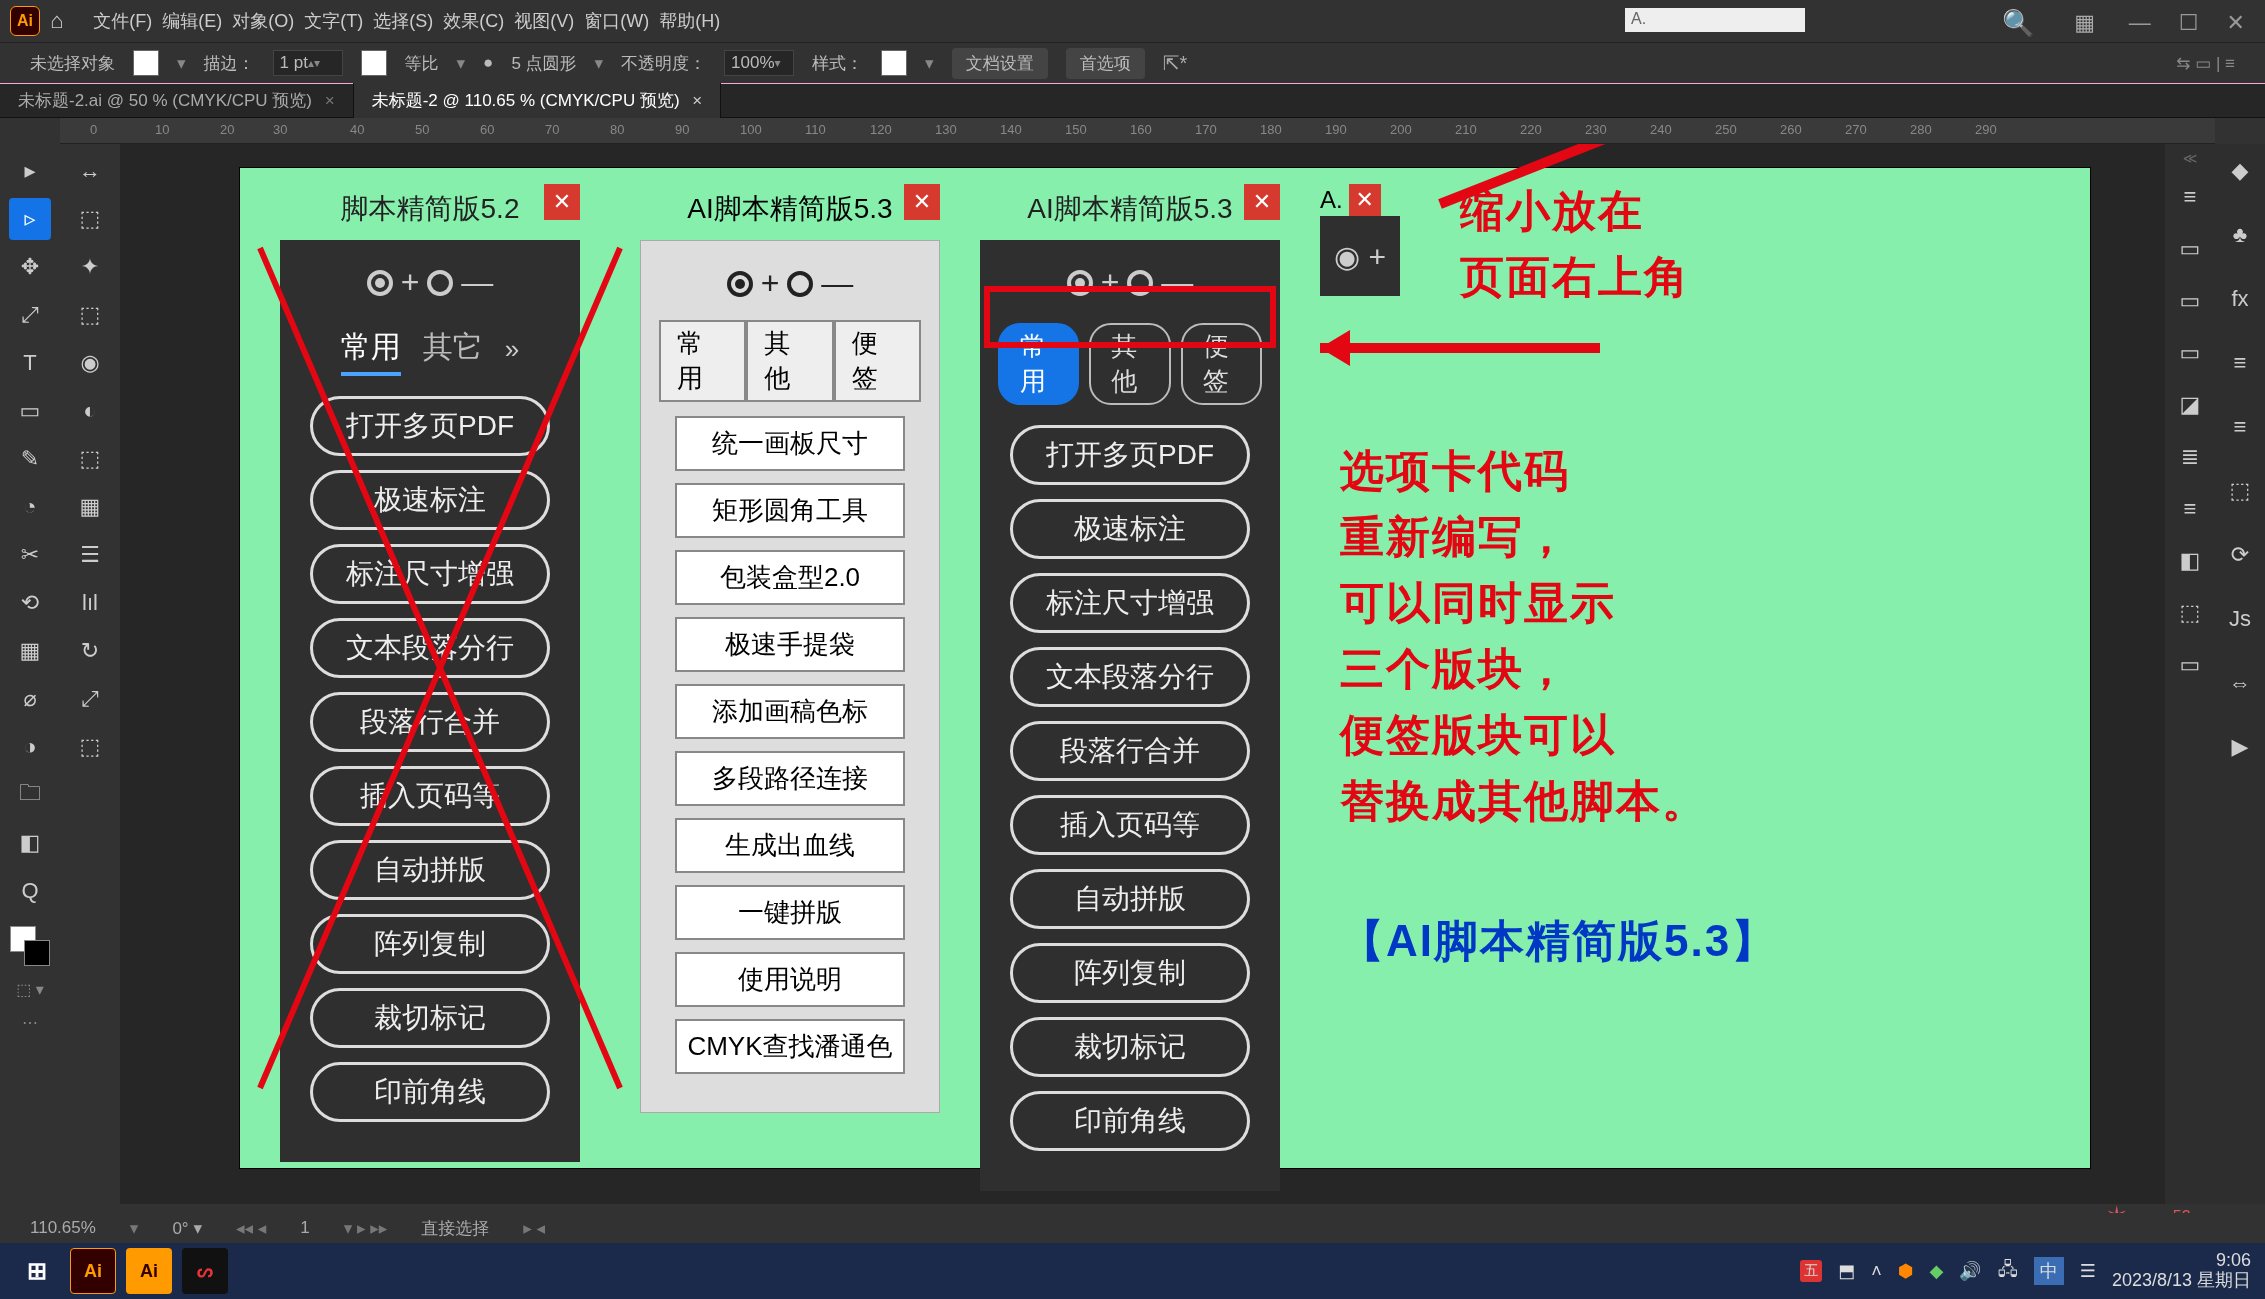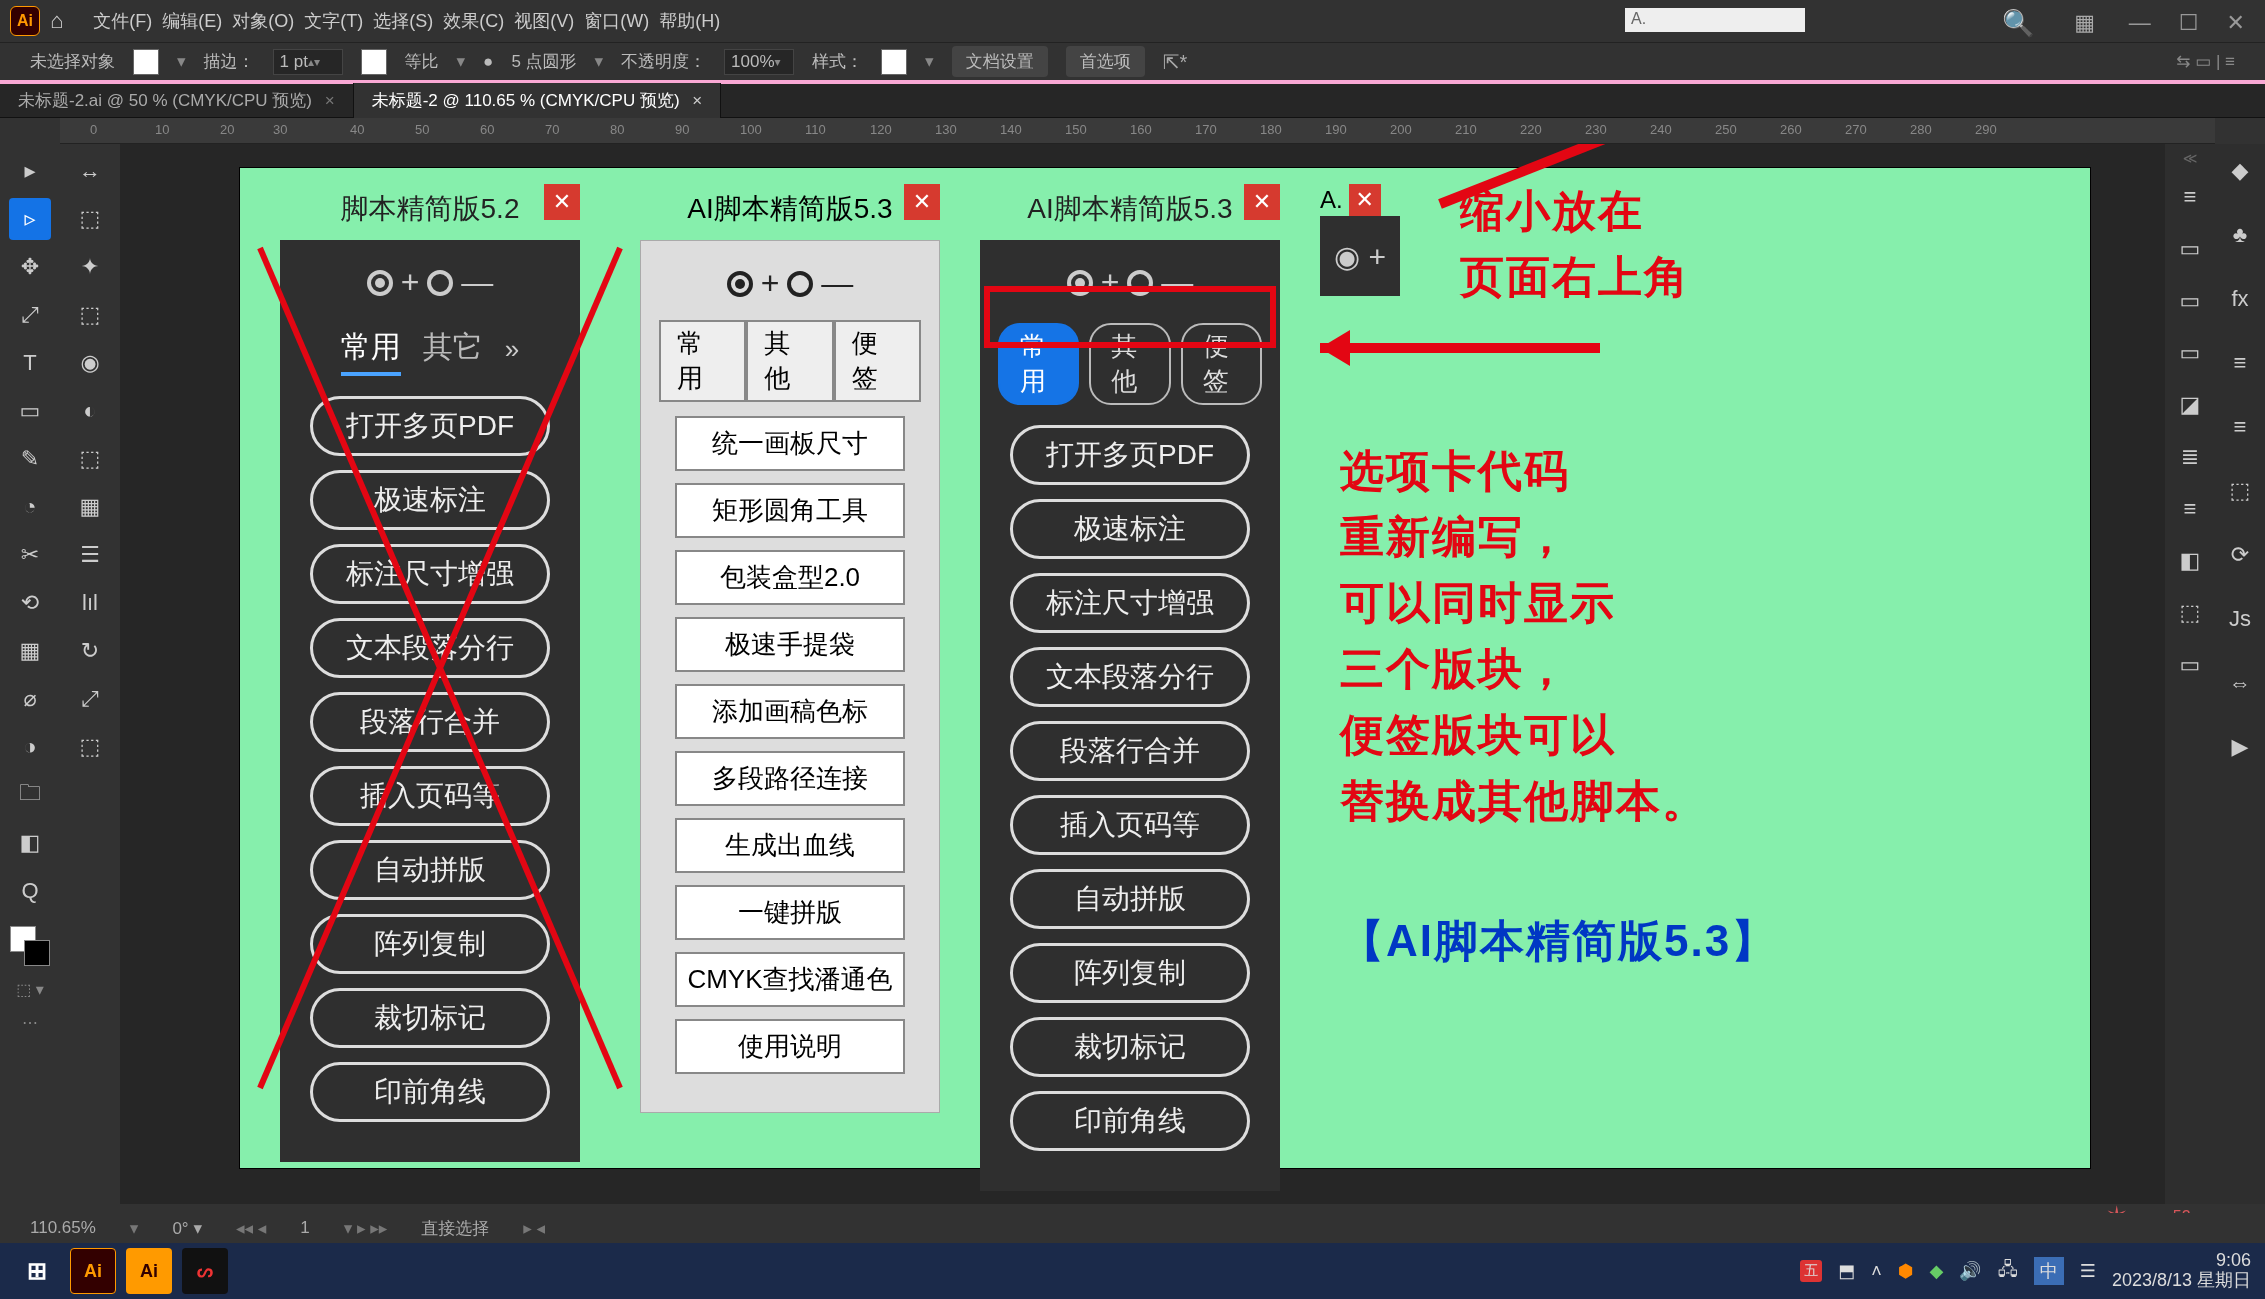--- a/index.html
+++ b/index.html
@@ -8,21 +8,21 @@
 
 .menubar { height:42px; background:#323232; display:flex; align-items:center; padding:0 10px; color:#ccc; font-size:18px; }
 .ai-badge { width:30px; height:30px; background:#330000; border:1px solid #ff9a00; border-radius:6px; color:#ff9a00; display:flex; align-items:center; justify-content:center; font-weight:bold; font-size:16px; margin-right:10px; }
 .home-ic { margin-right:30px; font-size:22px; }
 .menu-item { margin-right:10px; cursor:default; }
 .title-search { position:absolute; right:180px; top:8px; color:#999; }
 .title-minip { position:absolute; right:110px; top:8px; width:180px; height:24px; background:#eee; color:#666; font-size:16px; padding:2px 6px; right:480px; }
 .win-btns { position:absolute; right:20px; top:10px; display:flex; gap:28px; color:#999; font-size:22px; }
 
 
-.optbar { height:42px; background:#323232; border-top:1px solid #222; border-bottom:4px solid #f9a8d4; display:flex; align-items:center; color:#bbb; font-size:17px; padding:0 30px; gap:18px; }
+.optbar { height:42px; background:#323232; border-top:1px solid #222; border-bottom:1px solid #f9a8d4; display:flex; align-items:center; color:#bbb; font-size:17px; padding:0 30px; gap:18px; }
 .swatch { width:26px; height:26px; background:#fff; border:1px solid #666; }
 .numbox { background:#262626; border:1px solid #444; padding:2px 6px; width:70px; display:inline-flex; align-items:center; justify-content:flex-start; }
 .numbox .arr { font-size:12px; color:#888; }
 .pill { background:#444; padding:4px 14px; border-radius:4px; }
 
 
 .doctabs { height:34px; background:#262626; display:flex; align-items:center; color:#aaa; font-size:17px; border-bottom:1px solid #111; }
 .doctab { padding:6px 18px; border-right:1px solid #111; }
 .doctab.active { background:#323232; color:#fff; }
 
@@ -283,22 +283,22 @@
             <span class="tab-l">便签</span>
           </div>
           <span class="sbtn">统一画板尺寸</span>
           <span class="sbtn">矩形圆角工具</span>
           <span class="sbtn">包装盒型2.0</span>
           <span class="sbtn">极速手提袋</span>
           <span class="sbtn">添加画稿色标</span>
           <span class="sbtn">多段路径连接</span>
           <span class="sbtn">生成出血线</span>
           <span class="sbtn">一键拼版</span>
+          <span class="sbtn">使用说明</span>
           <span class="sbtn">CMYK查找潘通色</span>
-          <span class="sbtn">使用说明</span>
         </div>
       </div>
 
       <div class="panel dark-panel" style="left:740px;top:10px;width:300px;">
         <div class="p-title"><span>AI脚本精简版5.3</span>
           <div class="p-close">✕</div></div>
         <div class="p-body">
           <div class="radio-row"><span class="r on"></span>+<span class="r"></span>—</div>
           <div class="pillrow">
             <span class="pillbtn act">常用</span>

